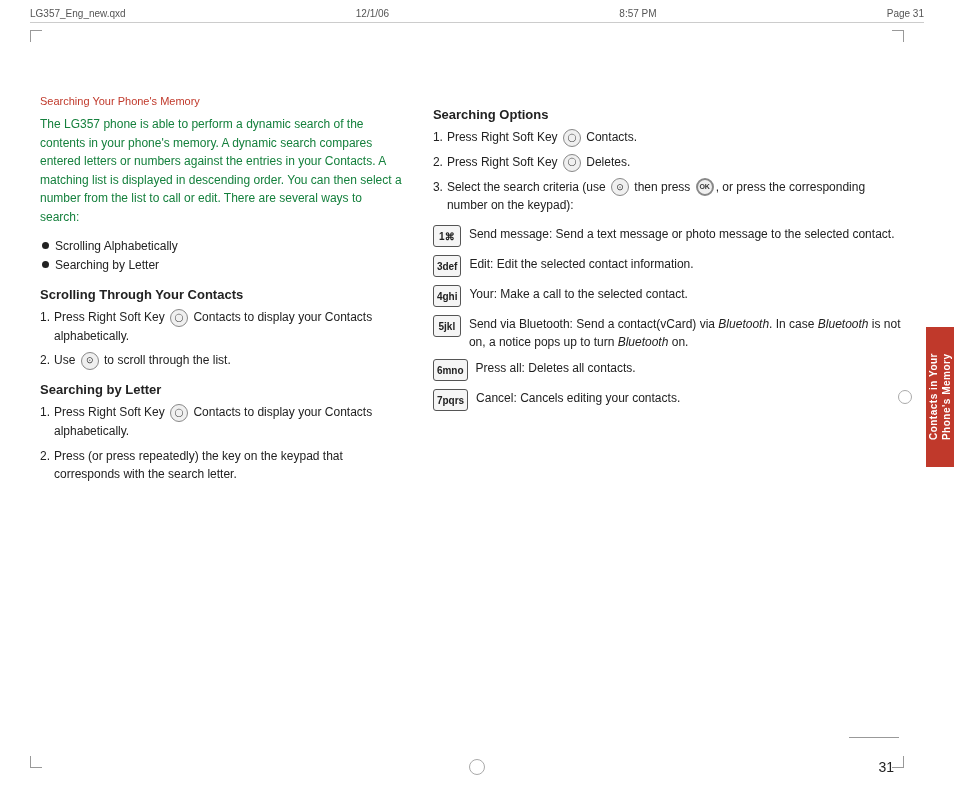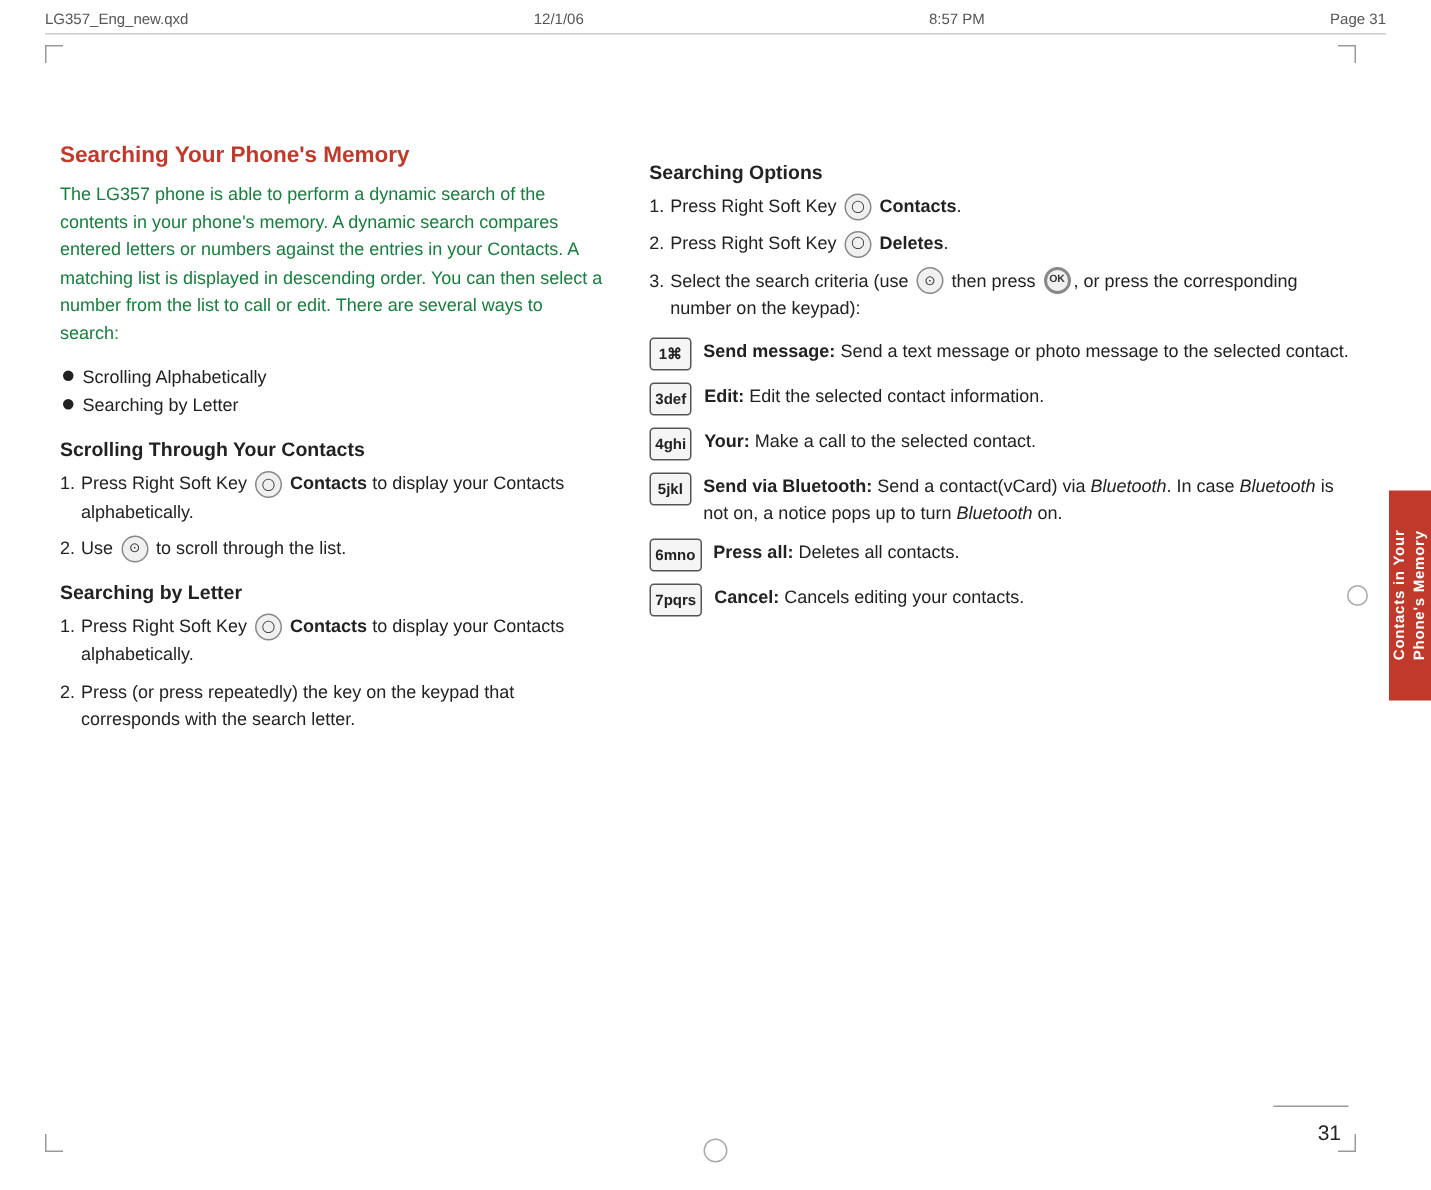--- a/index.html
+++ b/index.html
@@ -58,21 +58,21 @@
       writing-mode: vertical-rl;
       transform: rotate(180deg);
       text-align: center;
       line-height: 1.3;
       letter-spacing: 0.5px;
     }
 
     
     .page-number {
       position: absolute;
-      bottom: 30px;
+      bottom: 18px;
       right: 60px;
       font-size: 14px;
       color: #222;
     }
 
     
     .content-area {
       position: absolute;
       top: 35px;
       left: 40px;
@@ -89,22 +89,22 @@
     }
 
     
     .right-col {
       flex: 1;
       padding-top: 60px;
     }
 
     .section-title {
       color: #c0392b;
-      font-size: 15px;
-      font-weight: bold;
+      font-size: 11px;
+      font-weight: normal;
       margin-bottom: 8px;
     }
 
     .body-text {
       font-size: 12px;
       line-height: 1.55;
       color: #15803d;
       margin-bottom: 10px;
     }
 
@@ -145,21 +145,21 @@
       margin-bottom: 6px;
       display: flex;
       gap: 4px;
     }
 
     .numbered-item .num {
       flex-shrink: 0;
     }
 
     .bold-text {
-      font-weight: bold;
+      font-weight: normal;
     }
 
     
     .key-icon {
       display: inline-flex;
       align-items: center;
       justify-content: center;
       width: 18px;
       height: 18px;
       border-radius: 50%;

